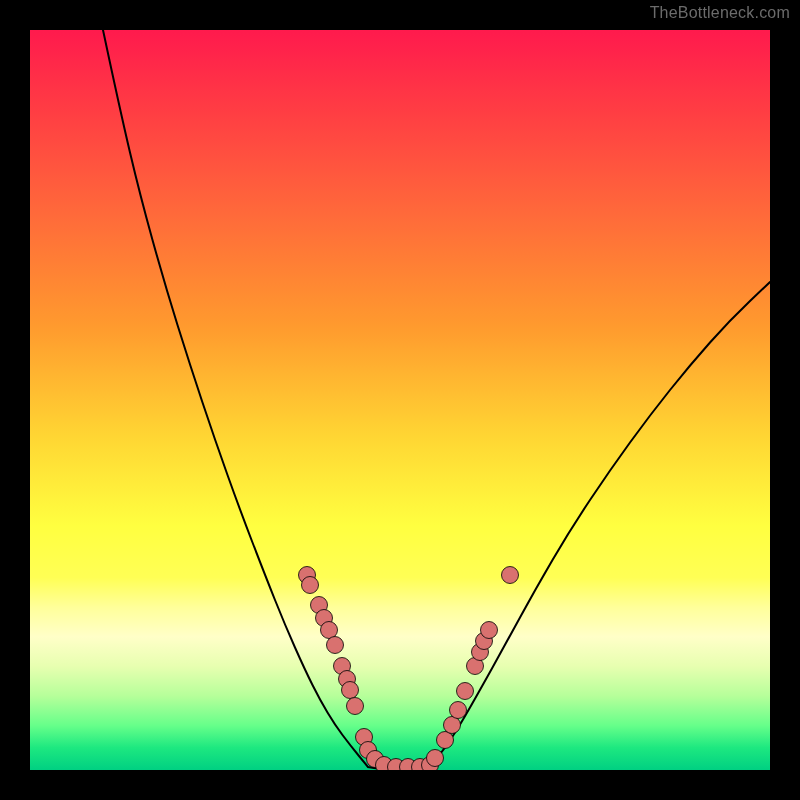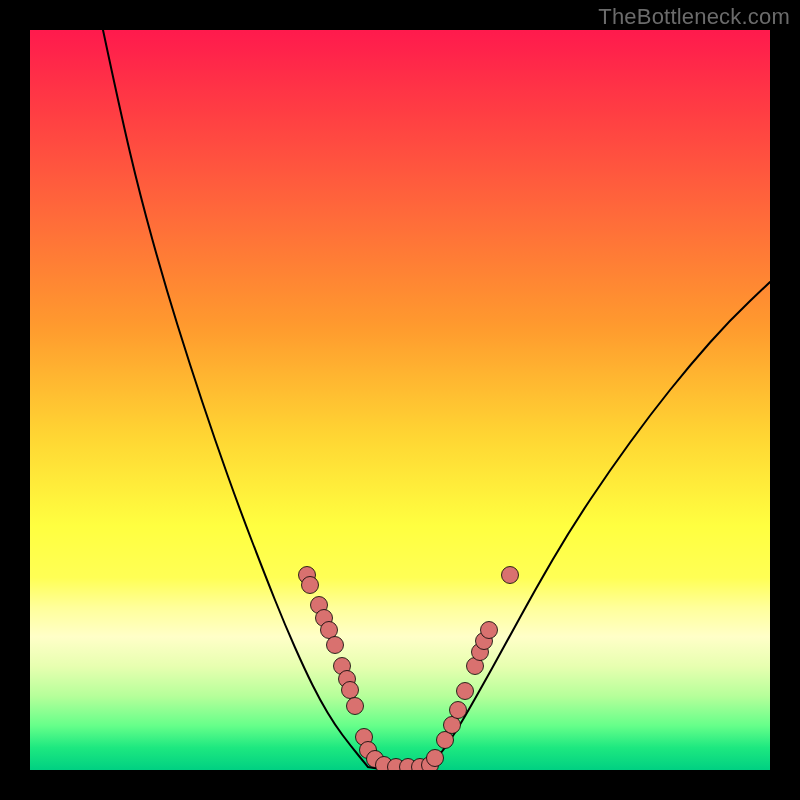--- a/index.html
+++ b/index.html
@@ -32,21 +32,21 @@
       #66ff8a 94%,
       #1de880 97%,
       #00d082 100%
     );
   }
   .watermark {
     position: absolute;
     top: 4px;
     right: 10px;
     color: #6b6b6b;
-    font-size: 22px;
+    font-size: 16px;
     font-weight: 500;
     letter-spacing: 0.2px;
   }
   svg.plot {
     position: absolute;
     left: 0;
     top: 0;
     width: 740px;
     height: 740px;
   }

